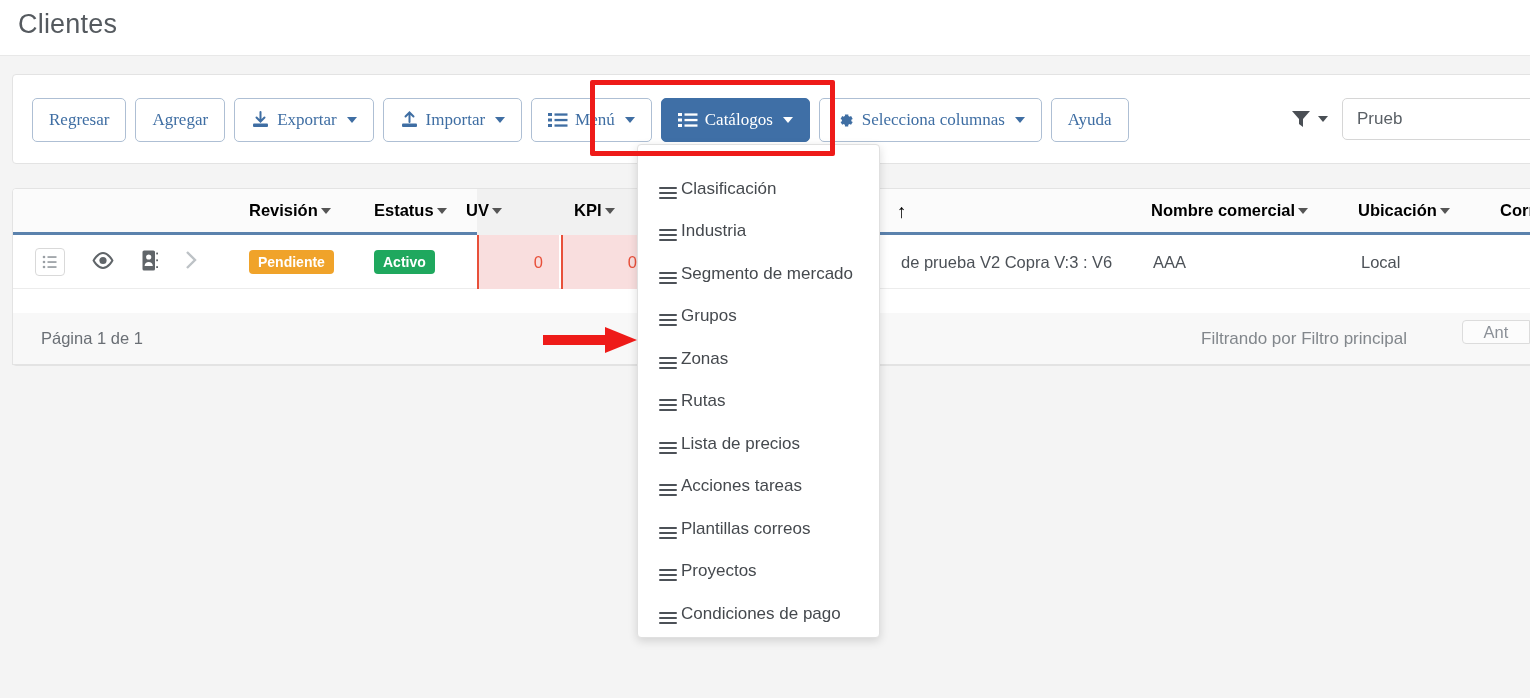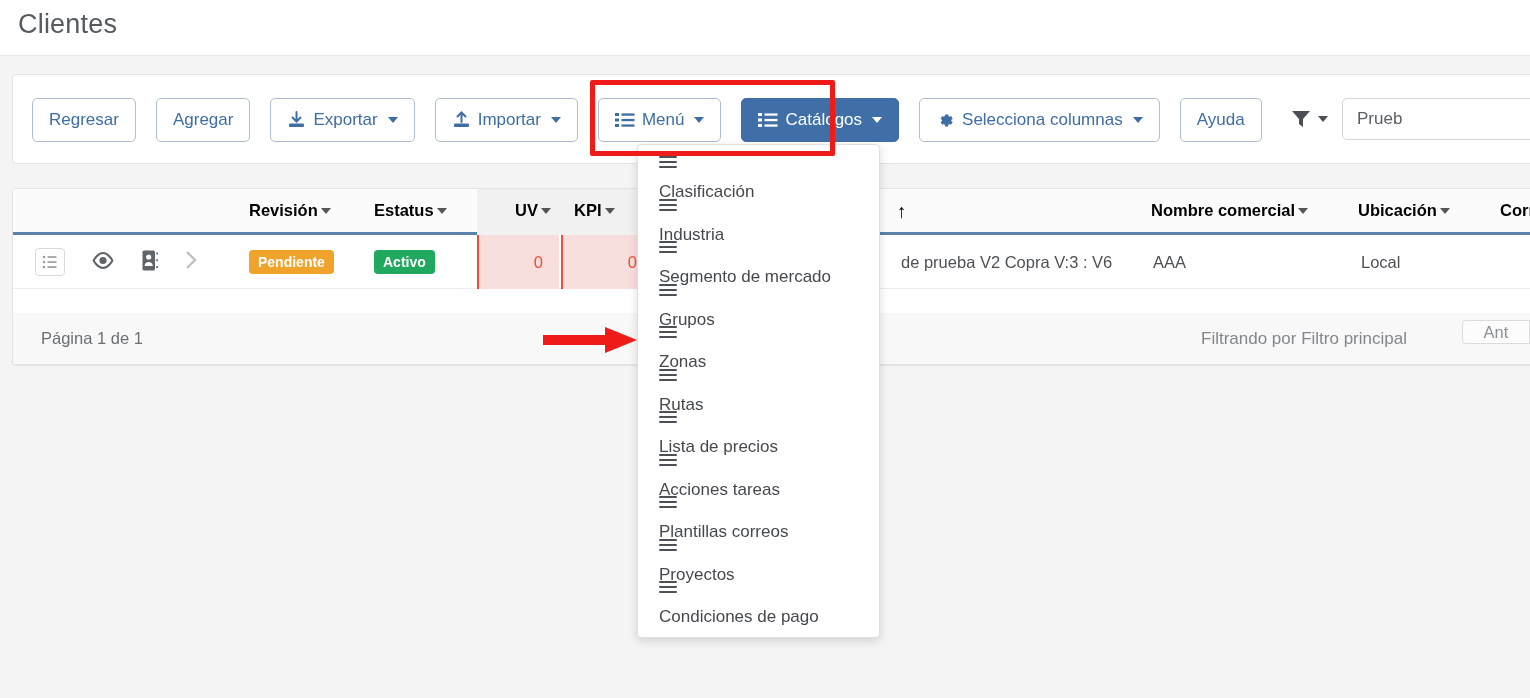--- a/index.html
+++ b/index.html
@@ -47,21 +47,22 @@
     width: 1530px; height: 90px;
     background: #ffffff;
     border: 1px solid #e3e3e3;
     border-radius: 4px;
   }
   .toolbar {
     position: absolute;
     left: 19px; top: 23px;
     display: flex;
     align-items: center;
-    gap: 20px;
+    gap: 9px;
+    font-family: Liberation Serif, serif;
   }
   .btn {
     display: inline-flex;
     align-items: center;
     gap: 7px;
     height: 44px;
     padding: 0 16px;
     border: 1px solid #aebfd4;
     border-radius: 5px;
     background: #ffffff;
@@ -250,29 +251,28 @@
     width: 243px;
     background: #ffffff;
     border: 1px solid #e0e0e0;
     border-radius: 4px;
     box-shadow: 0 3px 10px rgba(0,0,0,.14);
     padding: 11px 0 13px 0;
     z-index: 40;
   }
   .dd-item {
     display: flex;
-    align-items: flex-start;
-    gap: 14px;
+    align-items: flex-end;
+    gap: 4px;
     height: 42.5px;
     padding: 0 0 0 21px;
     font-size: 17px;
     color: #45494e;
     white-space: nowrap;
     cursor: pointer;
-    flex-direction: column;
   }
   .burger {
     display: inline-flex;
     flex-direction: column;
     justify-content: center;
     gap: 3px;
     width: 18px;
   }
   .burger i { display: block; height: 2px; background: #4c5157; border-radius: 1px; }
 
@@ -393,21 +393,21 @@
       <div class="th" style="left:236px;">
         <span>Revisión</span>
         <span class="caret"></span>
       </div>
 
       <div class="th" style="left:361px;">
         <span>Estatus</span>
         <span class="caret"></span>
       </div>
 
-      <div class="th" style="left:502px;">
+      <div class="th" style="left:453px;">
         <span>UV</span>
         <span class="caret"></span>
       </div>
 
       <div class="th" style="left:561px;">
         <span>KPI</span>
         <span class="caret"></span>
       </div>
 
       <div class="th" style="left:884px;">

